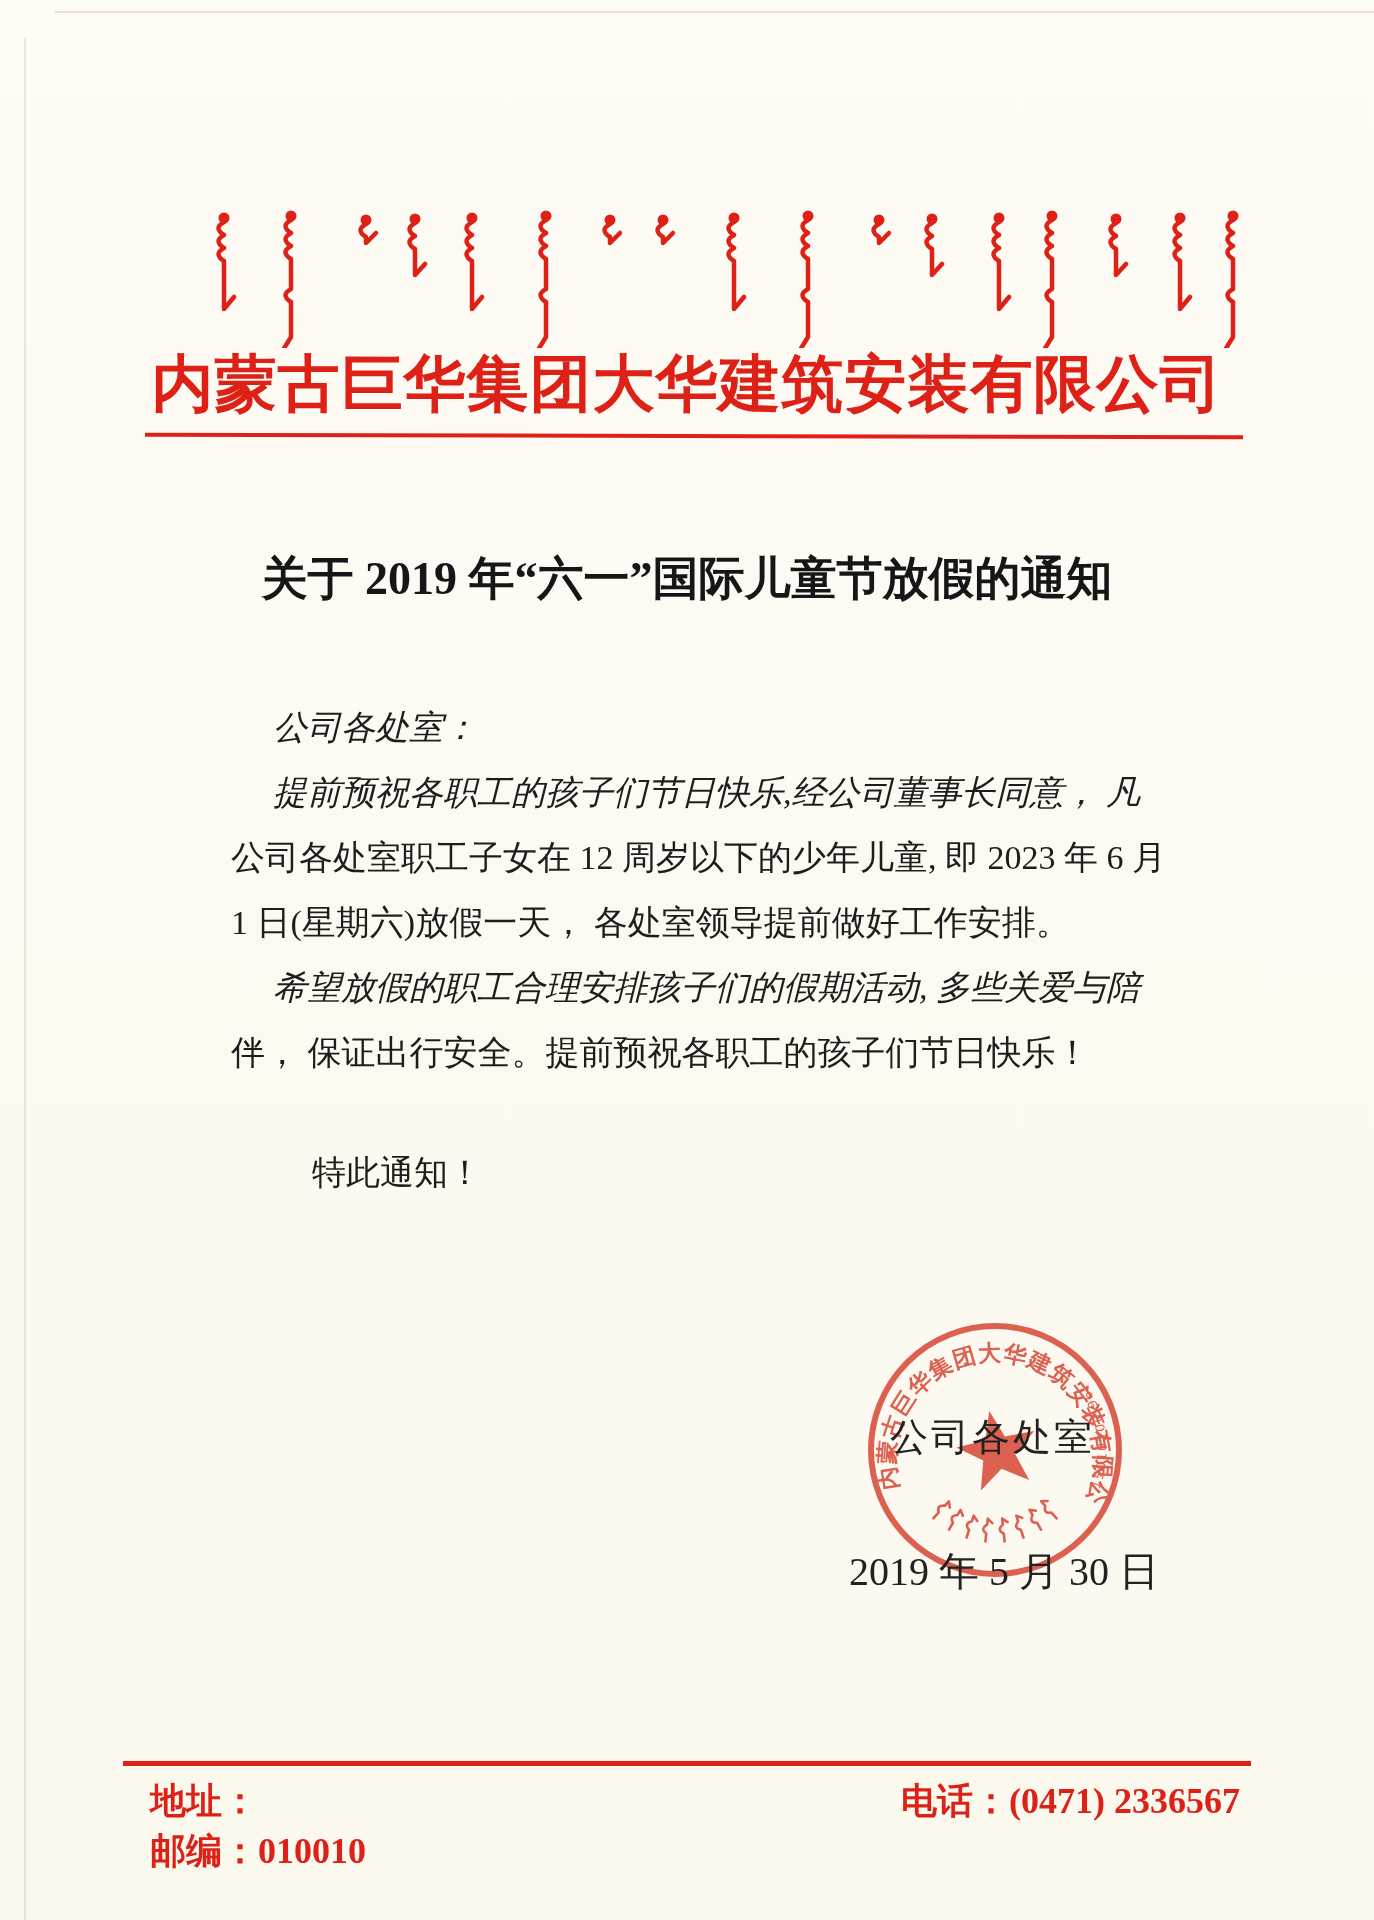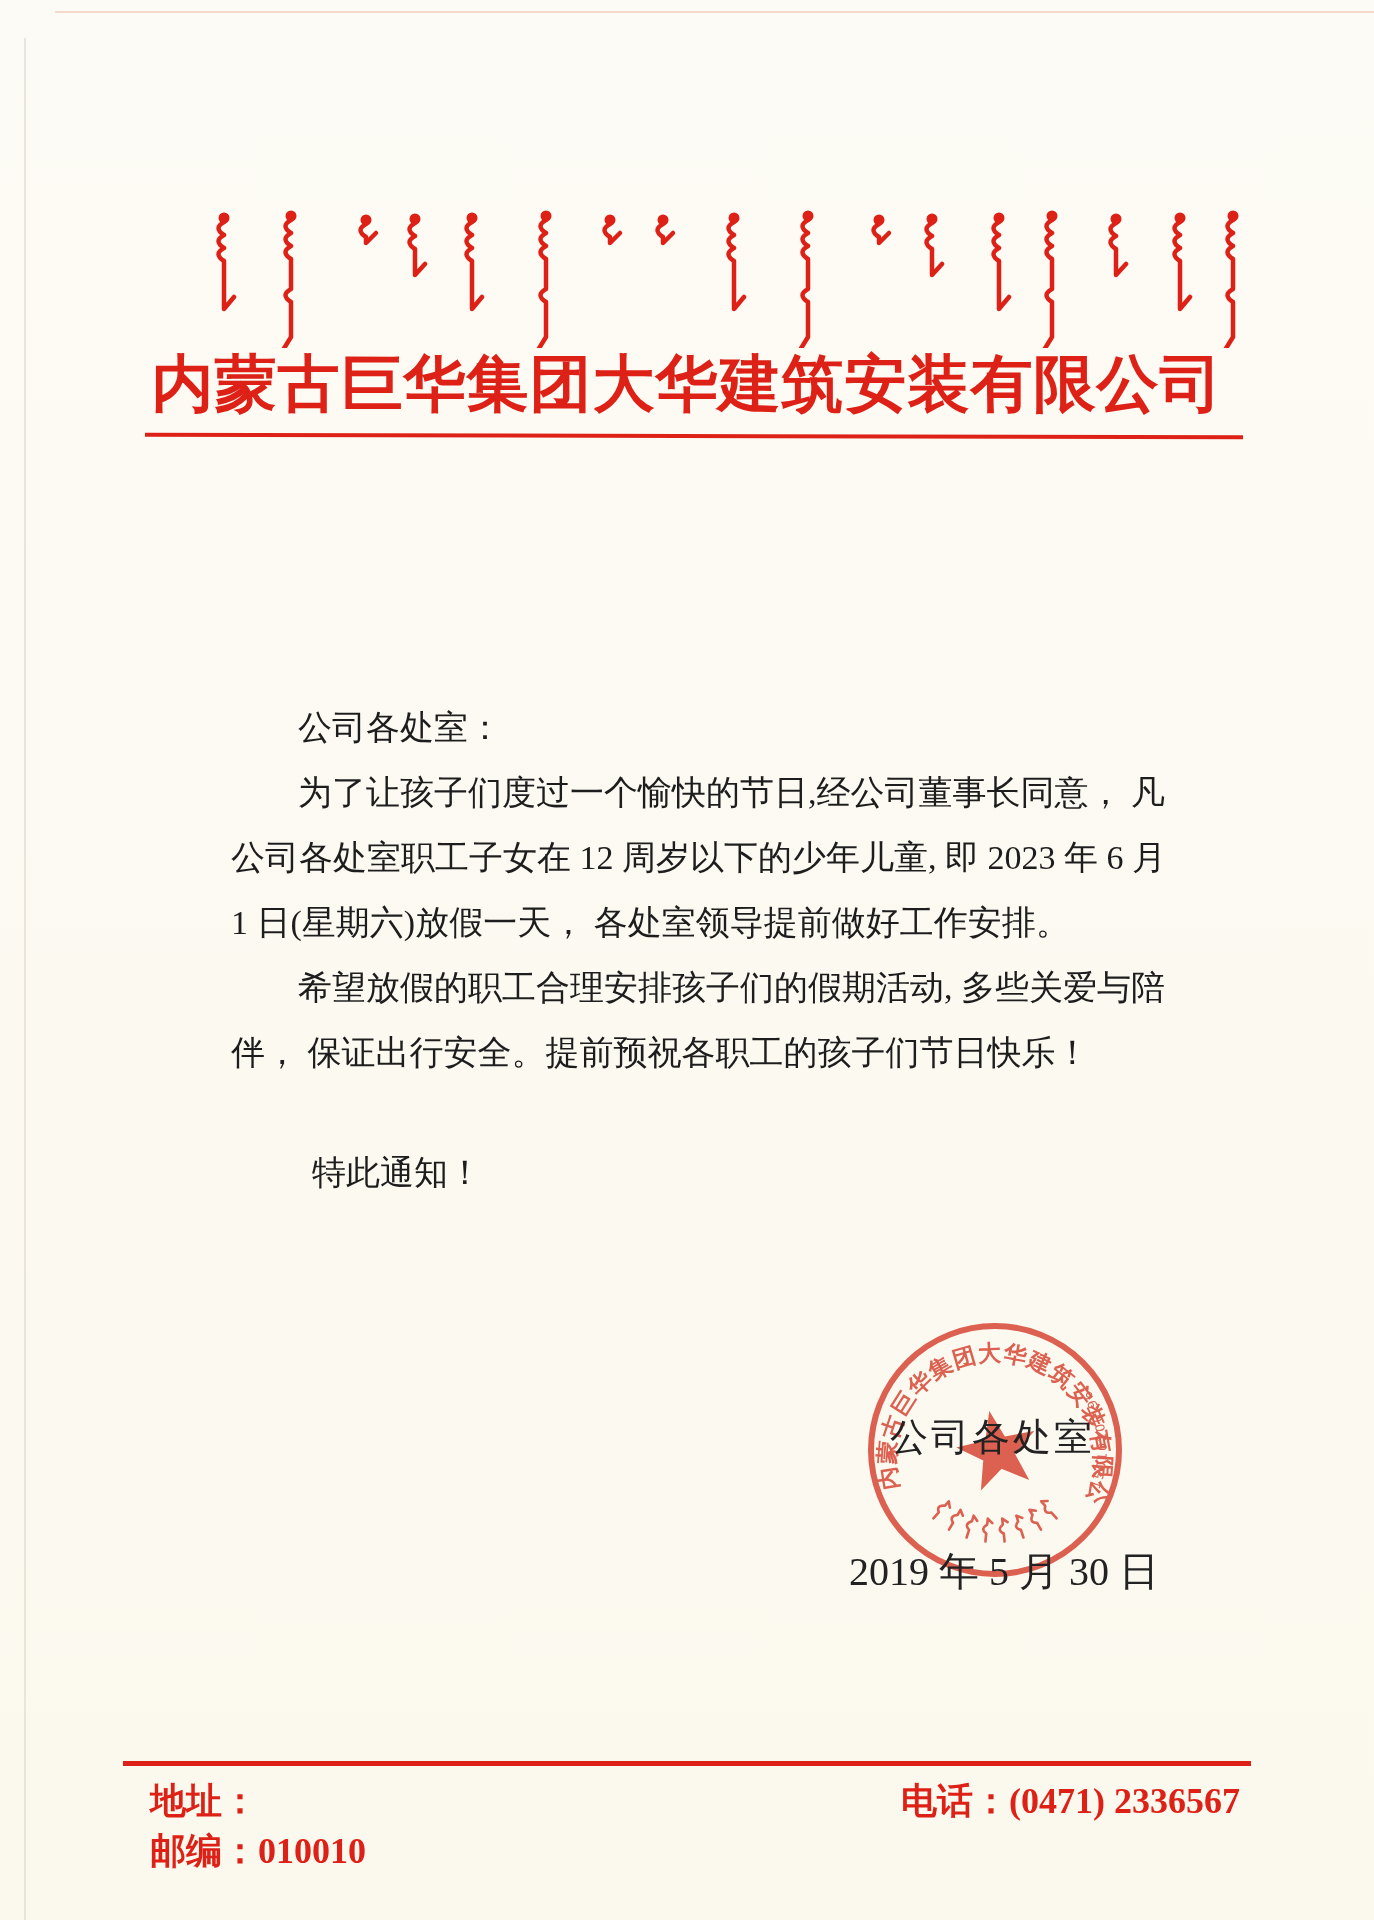--- a/index.html
+++ b/index.html
@@ -29,21 +29,21 @@
   .doc-title{
     position:absolute;left:0;top:548px;width:100%;margin:0;
     text-align:center;font-size:46px;font-weight:bold;color:#161616;white-space:nowrap;
   }
 
   
   .body-text{
     position:absolute;left:231px;top:695px;width:952px;
     font-size:34px;line-height:65px;color:#1d1d1d;
   }
-  .body-text .indent{margin-left:67px;}
+  .body-text .indent{margin-left:42px;font-style:italic;}
   .body-text .indent2{margin-left:81px;}
   .body-text .gap{margin-top:55px;}
   .bline{white-space:nowrap;}
 
   
   .signature{position:absolute;left:890px;top:1412px;font-size:38px;letter-spacing:3px;color:#222;white-space:nowrap;z-index:3;}
   .sig-date{position:absolute;left:849px;top:1544px;font-size:40px;color:#222;white-space:nowrap;z-index:3;}
 
   
   .stamp{position:absolute;left:860px;top:1315px;width:270px;height:270px;z-index:2;opacity:.82;mix-blend-mode:multiply;}
@@ -101,25 +101,26 @@
     <use href="#gL" x="790" y="4"></use>
     <use href="#gXL" x="843" y="2"></use>
     <use href="#gM" x="907" y="5"></use>
     <use href="#gL" x="971" y="4"></use>
     <use href="#gXL" x="1024" y="2"></use>
   </svg>
 
   <h1 class="company-name">内蒙古巨华集团大华建筑安装有限公司</h1>
   <div class="header-rule"></div>
 
+  <h2 class="doc-title">关于 2019 年“六一”国际儿童节放假的通知</h2>
 
   <div class="body-text">
     <div class="bline indent">公司各处室：</div>
     <div>
-        <div class="bline indent">为了让孩子们度过一个愉快的节日,经公司董事长同意， 凡</div>
+        <div class="bline indent">提前预祝各职工的孩子们节日快乐,经公司董事长同意， 凡</div>
         <div class="bline">公司各处室职工子女在 12 周岁以下的少年儿童, 即 2023 年 6 月</div>
         <div class="bline">1 日(星期六)放假一天， 各处室领导提前做好工作安排。</div>
         <div class="bline indent">希望放假的职工合理安排孩子们的假期活动, 多些关爱与陪</div>
         <div class="bline">伴， 保证出行安全。提前预祝各职工的孩子们节日快乐！</div>
         <div class="bline indent2 gap">特此通知！</div>
       </div>
   </div>
 
   <svg class="stamp" viewBox="0 0 270 270">
     <defs>

